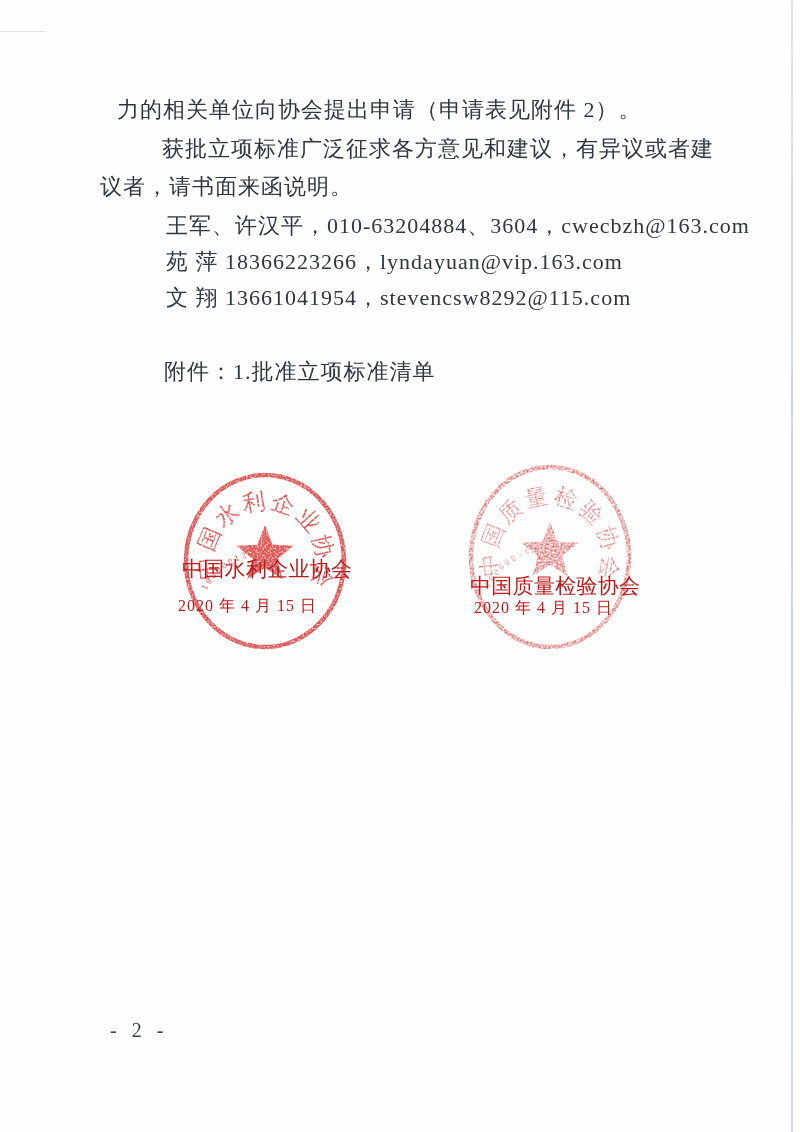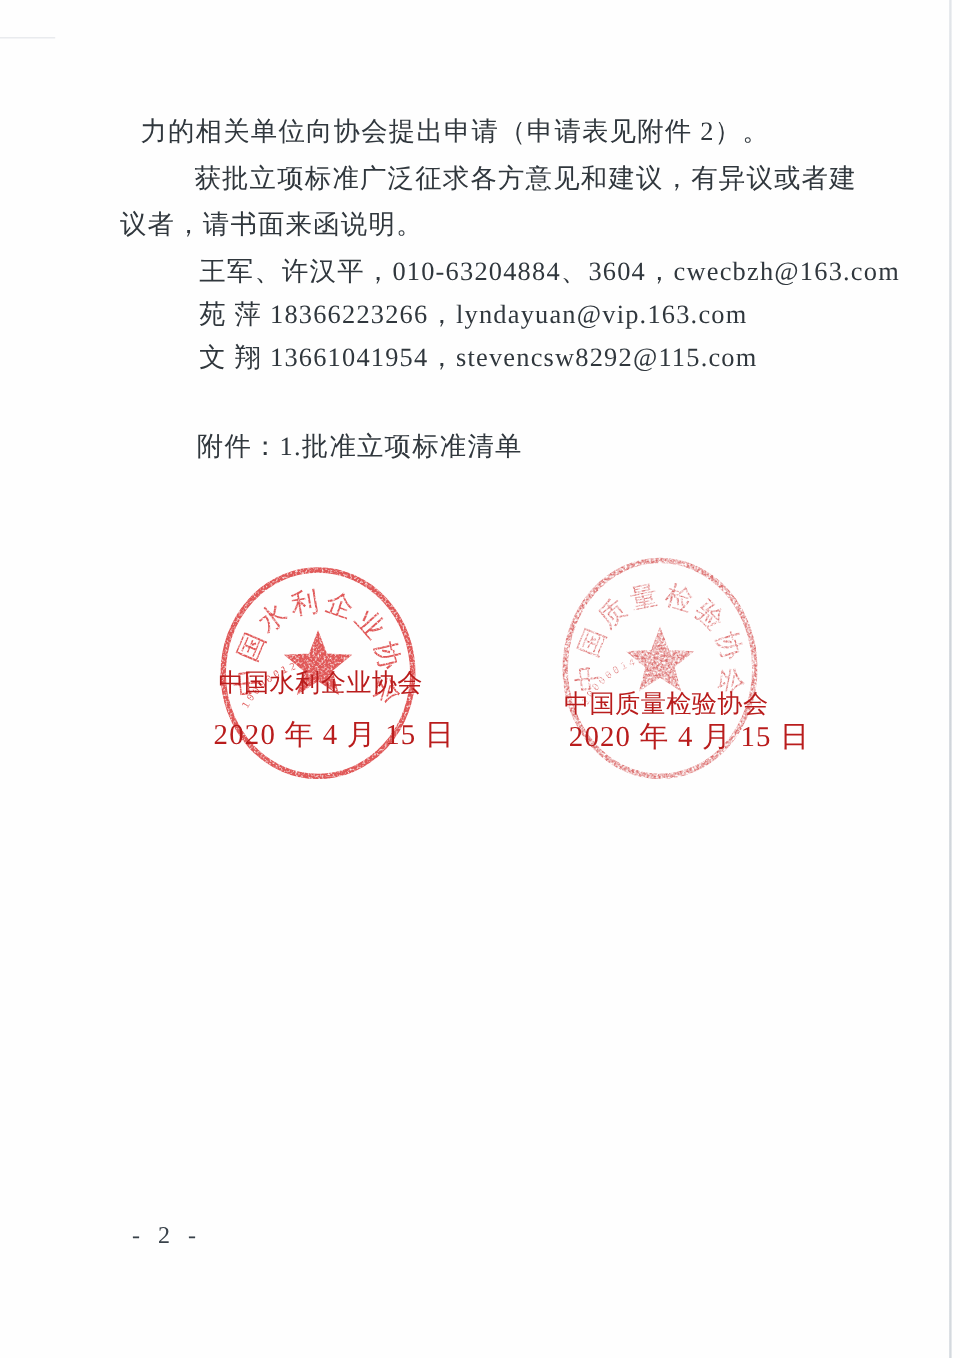--- a/index.html
+++ b/index.html
@@ -34,21 +34,21 @@
   .ring-text{font-size:23px;letter-spacing:3px;font-family:"Liberation Serif",serif;}
   .serial-text{font-size:8px;letter-spacing:2.2px;font-family:"DejaVu Sans Mono",monospace;}
 
   .sig{
     position:absolute;
     color:#b91c1c;
     white-space:pre;
     z-index:5;
   }
   .org{font-size:21px;letter-spacing:0.3px;}
-  .date{font-size:24px;letter-spacing:1px;}
+  .date{font-size:16px;letter-spacing:1px;}
   .org-left{left:182px;top:555px;}
   .date-left{left:178px;top:596px;}
   .org-right{left:470px;top:557px;margin-top:15px;}
   .date-right{left:474px;top:598px;}
 
   .page-number{
     position:absolute;
     left:110px;top:1019px;
     font-size:20px;
     letter-spacing:5px;

